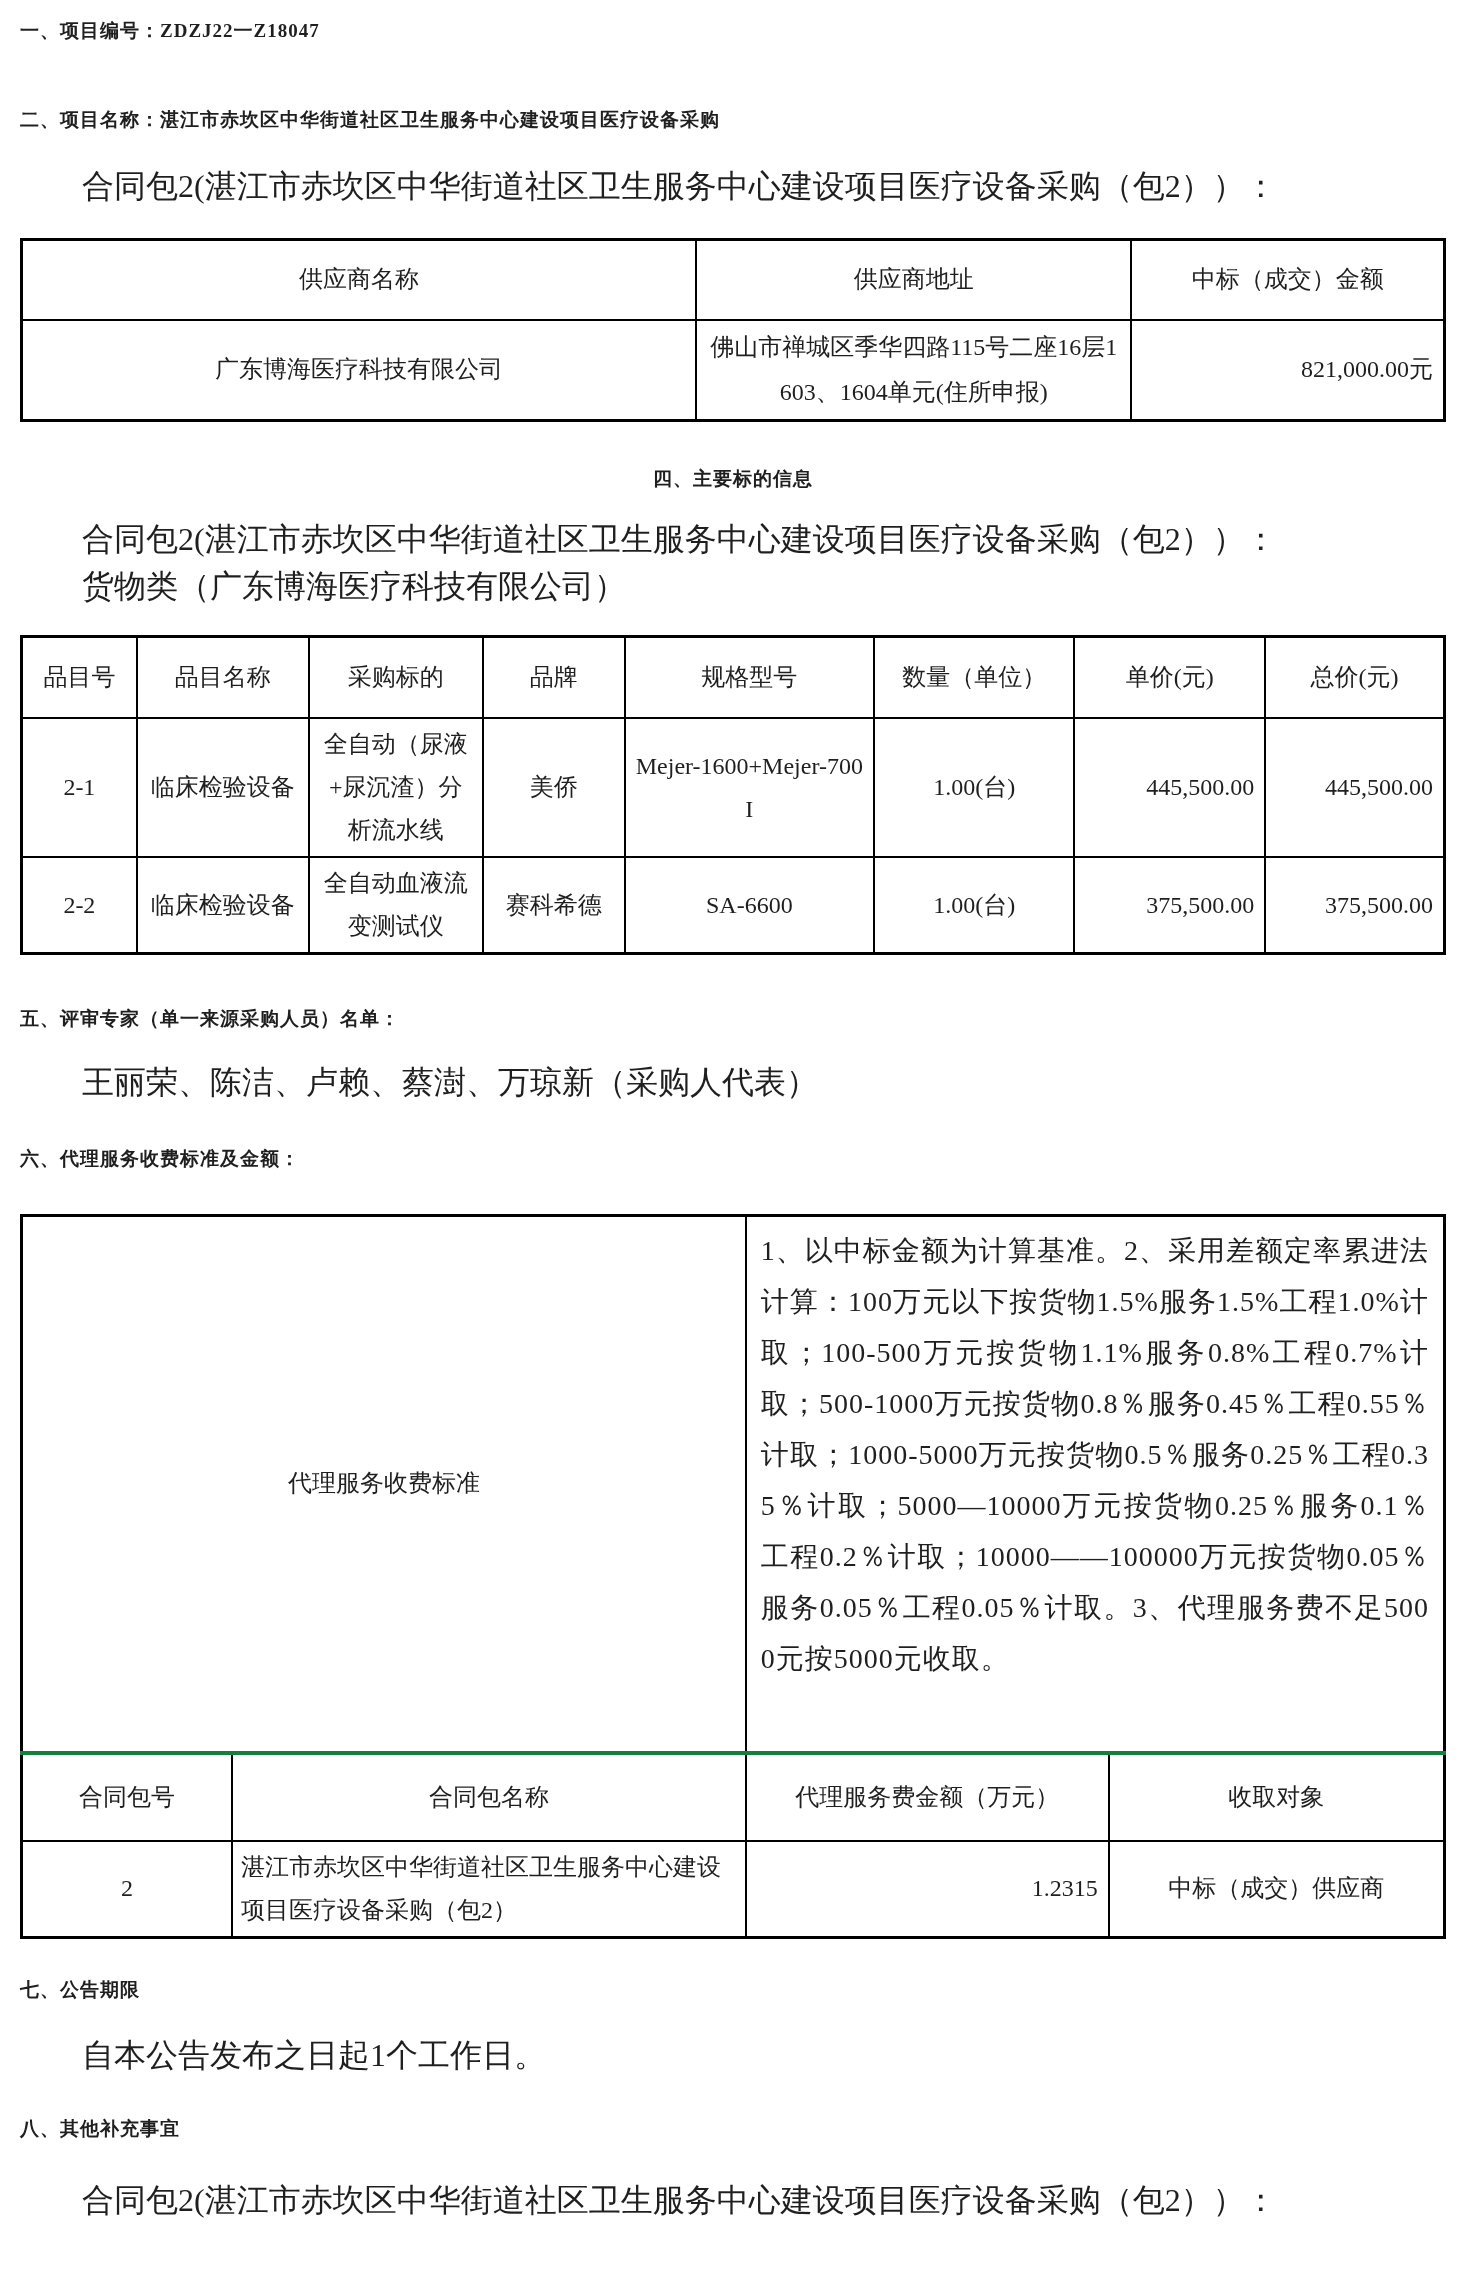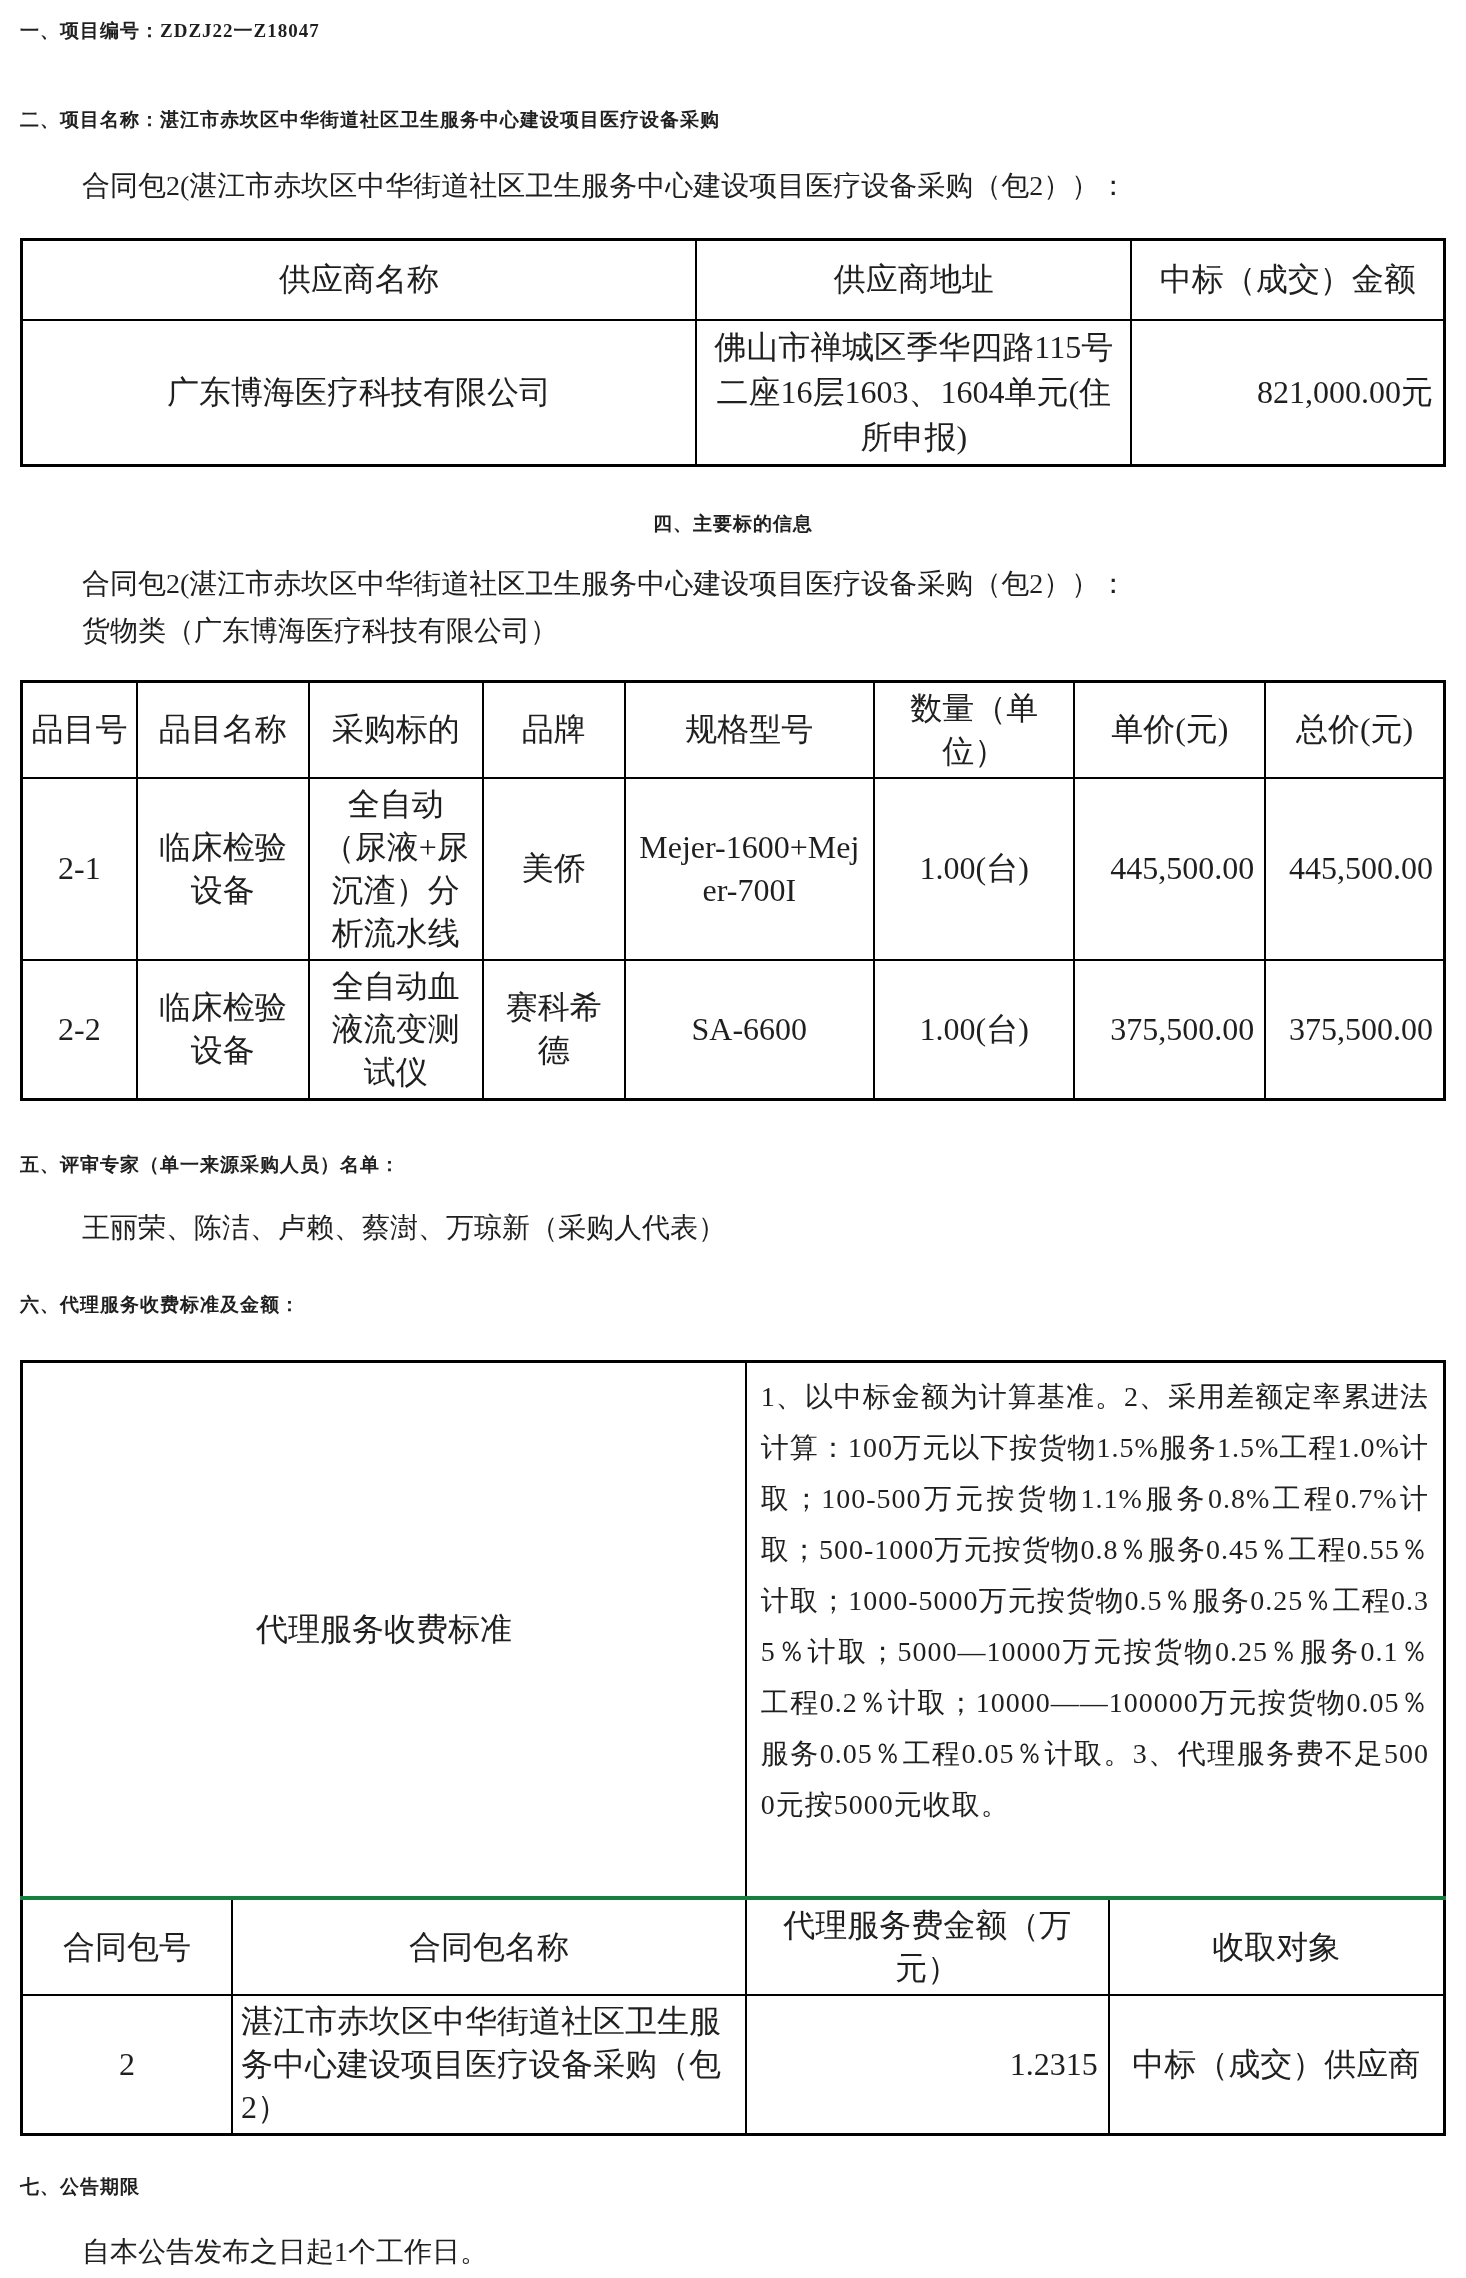--- a/index.html
+++ b/index.html
@@ -11,35 +11,35 @@
     overflow: hidden;
   }
   .page { padding: 14px 20px 0 20px; }
 
   .sec-heading {
     font-size: 19px; font-weight: 700;
     line-height: 34px; margin: 0;
     letter-spacing: 1px;
   }
   .para {
-    font-size: 28px; line-height: 34px;
+    font-size: 32px; line-height: 34px;
     margin: 0 0 0 62px;
   }
 
   
   table {
     width: 100%;
     border-collapse: collapse;
     table-layout: fixed;
     border: 3px solid #000;
   }
   th, td {
     border: 2px solid #000;
     font-weight: normal;
-    font-size: 32px;
+    font-size: 24px;
     line-height: 43px;
     color: #1f1f1f;
     padding: 4px 8px;
     text-align: center;
     vertical-align: middle;
     word-break: break-all;
   }
 
   .mt-h2 { margin-top: 55px; }
   .mt-h3 { margin-top: 53px; }

